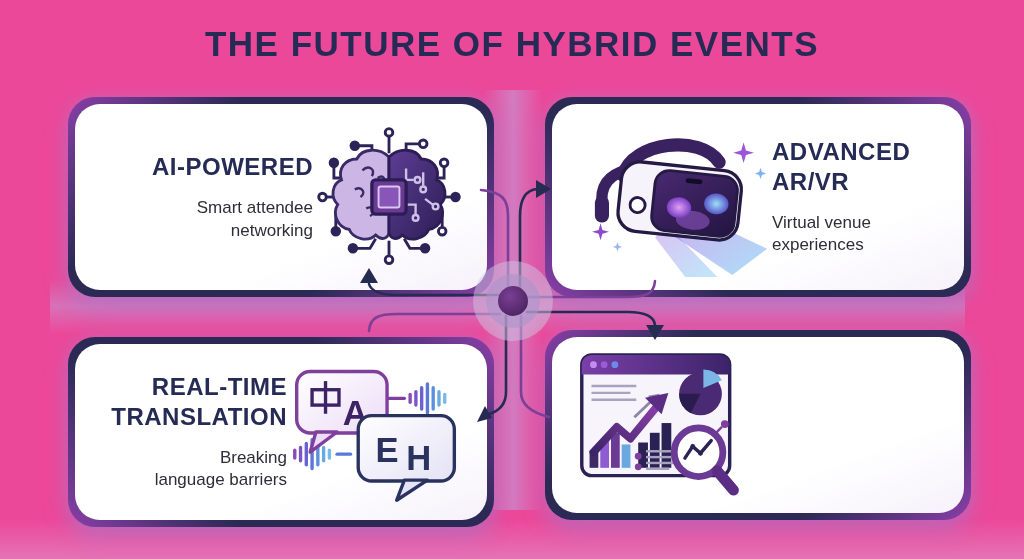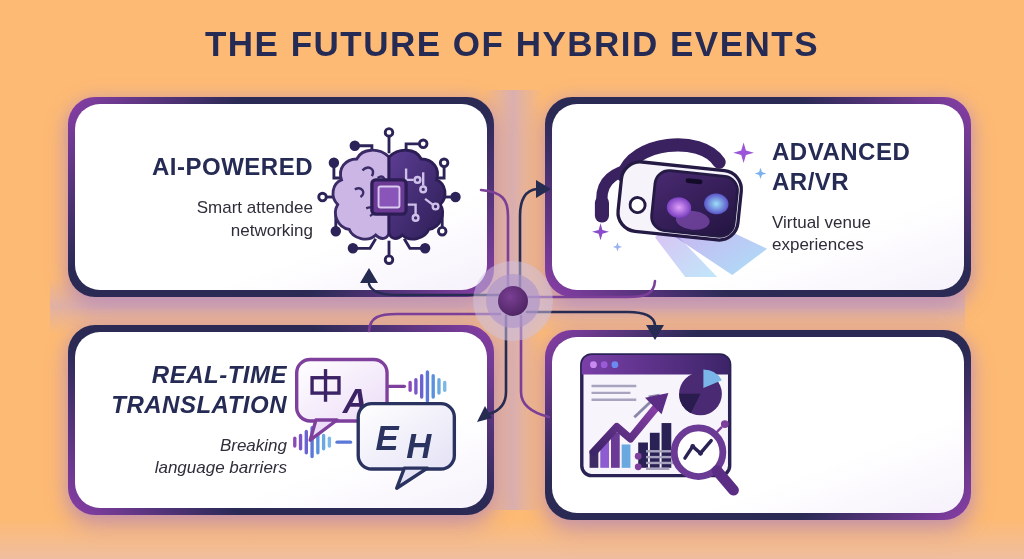--- a/index.html
+++ b/index.html
@@ -1,37 +1,37 @@
 <!DOCTYPE html>
 <html><head>
 <meta charset="utf-8">
 <style>
   html,body{margin:0;padding:0;background:#fdfdff;}
   body{width:1024px;height:559px;overflow:hidden;font-family:"Liberation Sans",sans-serif;}
-  .canvas{position:relative;width:1024px;height:559px;background:#fdba74;}
+  .canvas{position:relative;width:1024px;height:559px;background:#ec4899;}
 
   
   .channel-v{position:absolute;left:483px;top:90px;width:60px;height:420px;
     background:linear-gradient(90deg,rgba(196,176,228,0) 0%,rgba(189,166,224,.55) 50%,rgba(196,176,228,0) 100%);}
   .channel-h{position:absolute;left:50px;top:278px;width:915px;height:56px;
     background:linear-gradient(180deg,rgba(196,176,228,0) 0%,rgba(189,166,224,.45) 50%,rgba(196,176,228,0) 100%);}
   .vignette-bottom{position:absolute;left:0;bottom:0;width:1024px;height:40px;
     background:linear-gradient(to top,rgba(214,196,236,.35),rgba(214,196,236,0));}
 
   .page-title{position:absolute;left:0;top:24px;width:1024px;text-align:center;
     font-size:35px;font-weight:800;letter-spacing:1.5px;color:#252b54;margin:0;}
 
   .card-frame{position:absolute;border-radius:27px;padding:7px;
     filter:drop-shadow(0 9px 10px rgba(152,112,202,.45)) drop-shadow(0 0 8px rgba(168,136,214,.30));}
   .card-frame.tl{left:68px;top:97px;width:412px;height:186px;
     background:linear-gradient(135deg,#8a3fa8 0%,#2a2a55 28%,#2a2a55 70%,#8a3fa8 100%);}
   .card-frame.tr{left:545px;top:97px;width:412px;height:186px;
     background:linear-gradient(225deg,#8a3fa8 0%,#2a2a55 28%,#2a2a55 70%,#8a3fa8 100%);}
-  .card-frame.bl{left:68px;top:325px;width:412px;height:176px;
-    background:linear-gradient(45deg,#8a3fa8 0%,#2a2a55 28%,#2a2a55 70%,#8a3fa8 100%);font-style:italic;}
+  .card-frame.bl{left:68px;top:337px;width:412px;height:176px;
+    background:linear-gradient(45deg,#8a3fa8 0%,#2a2a55 28%,#2a2a55 70%,#8a3fa8 100%);}
   .card-frame.br{left:545px;top:330px;width:412px;height:176px;
     background:linear-gradient(315deg,#8a3fa8 0%,#2a2a55 28%,#2a2a55 75%,#8a3fa8 100%);}
   .card-inner{width:100%;height:100%;border-radius:25px;background:#ffffff;box-sizing:border-box;
     display:flex;align-items:center;justify-content:space-between;padding:0 22px;
     background:linear-gradient(160deg,#ffffff 70%,#f6f1fb 100%);}
 
   .card-text{display:flex;flex-direction:column;justify-content:center;}
   .card-text.align-right{text-align:right;}
   .card-text.align-left{text-align:left;}
   .card-title{margin:0 0 16px 0;font-size:24px;font-weight:800;letter-spacing:.5px;

